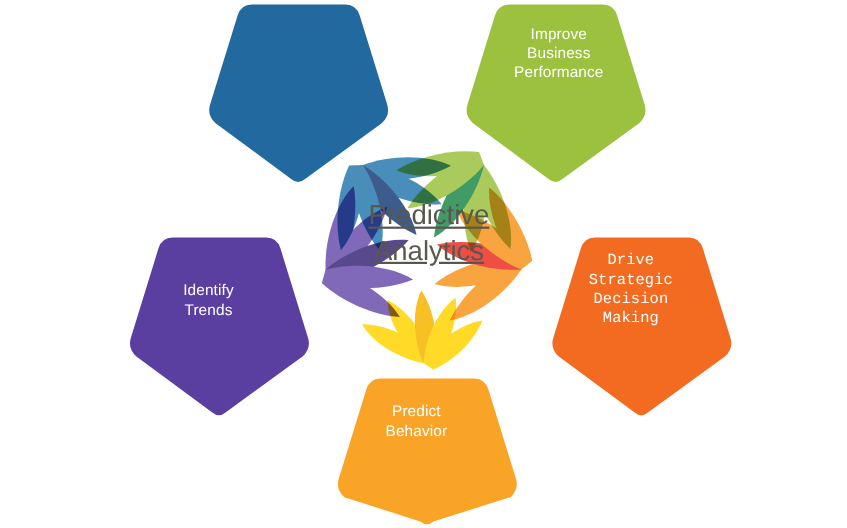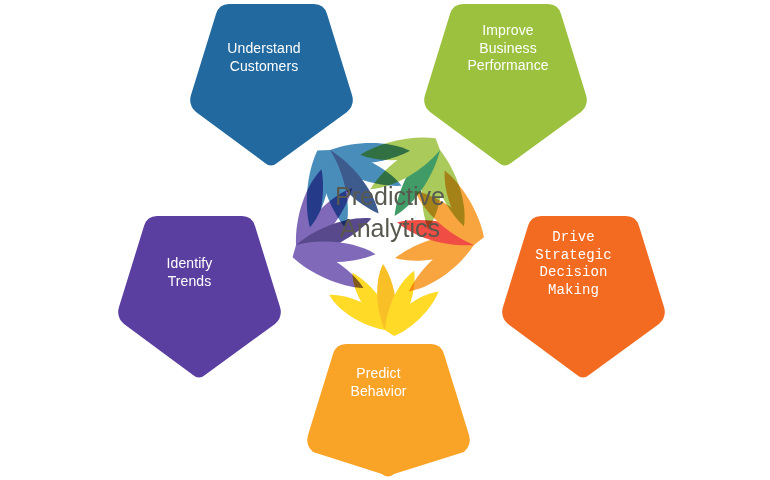--- a/index.html
+++ b/index.html
@@ -42,20 +42,21 @@
     position: absolute;
     left: 285px;
     top: 180px;
     width: 210px;
     text-align: center;
     color: #58584f;
     font-family: "Liberation Sans", sans-serif;
     font-size: 25px;
     line-height: 32px;
     white-space: pre-line;
+    text-decoration: underline;
   }
   .hit {
     position: absolute;
     cursor: pointer;
   }
 </style>
 </head>
 <body>
 
 <div id="diagram-root">
@@ -130,22 +131,20 @@
 
     <g>
       <path d="M346,344 L431,344 Q441,344 444,354 L469,435 Q472,445 464,452 L394,474 Q388,479 382,474 L313,452 Q305,445 308,435 L333,354 Q336,344 346,344 Z" fill="#f9a427"></path>
     </g>
 
     <g>
       <path d="M157,216 L242,216 Q252,216 255,226 L280,307 Q283,317 275,324 L205,375 Q199,380 193,375 L124,324 Q116,317 119,307 L144,226 Q147,216 157,216 Z" fill="#5b3fa0"></path>
     </g>
   </svg>
 
-  <div class="node-label" style="left:196px; top:40px; width:136px;">Understand
-Customers</div>
 
   <div class="node-label" style="left:430px; top:22px; width:156px;">Improve
 Business
 Performance</div>
 
   <div class="node-label" style="left:508px; top:229px; width:131px;font-family:Liberation Mono, monospace;">Drive
 Strategic
 Decision
 Making</div>
 

